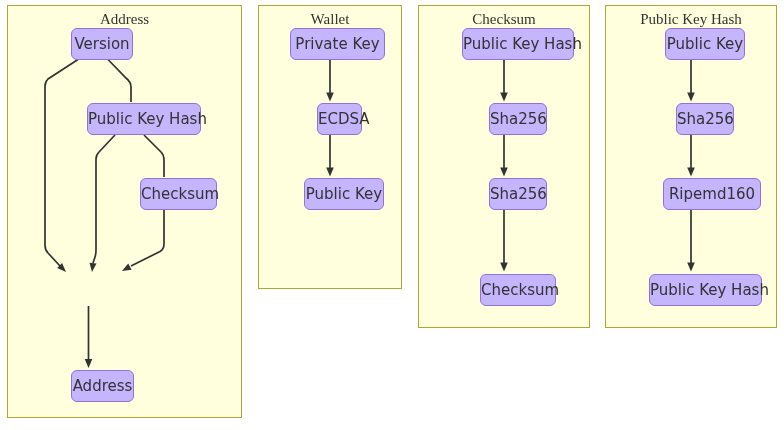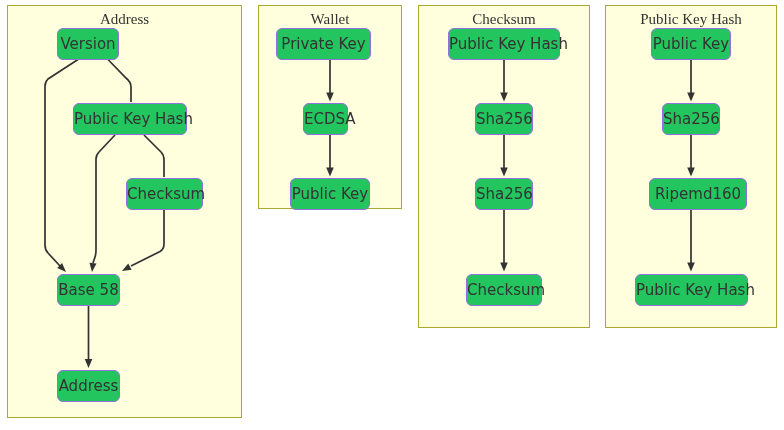--- a/index.html
+++ b/index.html
@@ -19,30 +19,31 @@
   .cluster-title{
     position:absolute;
     top:5px;left:0;width:100%;
     text-align:center;
     font-family:"Liberation Serif","DejaVu Serif",serif;
     font-size:15px;
     color:#333333;
   }
   .node{
     position:absolute;
-    background:#22c55e;
+    background:#c4b5fd;
     border:1px solid #9370db;
     border-radius:6px;
     box-sizing:border-box;
     height:32px;
     line-height:30px;
     text-align:center;
     font-size:15px;
     color:#333333;
     white-space:nowrap;
+    margin-left:14px;
   }
   .edges{
     position:absolute;
     left:0;top:0;width:784px;height:430px;
     pointer-events:none;
   }
   .edges path.line{
     fill:none;
     stroke:#333333;
     stroke-width:1.7px;
@@ -54,21 +55,21 @@
 </style>
 </head>
 <body>
 
 <div class="canvas">
 
   <div class="cluster" style="left:7px;top:5px;width:235px;height:413px">
     <div class="cluster-title">Address</div>
   </div>
 
-  <div class="cluster" style="left:258px;top:5px;width:144px;height:204px">
+  <div class="cluster" style="left:258px;top:5px;width:144px;height:284px">
     <div class="cluster-title">Wallet</div>
   </div>
 
   <div class="cluster" style="left:418px;top:5px;width:172px;height:323px">
     <div class="cluster-title">Checksum</div>
   </div>
 
   <div class="cluster" style="left:605px;top:5px;width:172px;height:323px">
     <div class="cluster-title">Public Key Hash</div>
   </div>
@@ -102,21 +103,20 @@
     <path class="head" d="M 691 101.5 L 687.2 92.5 L 694.8 92.5 Z"></path>
     <path class="line" d="M 691 135 L 691 169"></path>
     <path class="head" d="M 691 176.5 L 687.2 167.5 L 694.8 167.5 Z"></path>
     <path class="line" d="M 691 210 L 691 264"></path>
     <path class="head" d="M 691 271.5 L 687.2 262.5 L 694.8 262.5 Z"></path>
   </svg>
 
   <div class="node" style="left:57px;top:28px;width:62px">Version</div>
   <div class="node" style="left:73px;top:103px;width:114px">Public Key Hash</div>
   <div class="node" style="left:126px;top:178px;width:77px">Checksum</div>
-  <div class="node" style="left:57px;top:274px;width:63px">Base 58</div>
   <div class="node" style="left:57px;top:370px;width:63px">Address</div>
 
   <div class="node" style="left:276px;top:28px;width:95px">Private Key</div>
   <div class="node" style="left:303px;top:103px;width:45px">ECDSA</div>
   <div class="node" style="left:290px;top:178px;width:80px">Public Key</div>
 
   <div class="node" style="left:448px;top:28px;width:112px">Public Key Hash</div>
   <div class="node" style="left:475px;top:103px;width:58px">Sha256</div>
   <div class="node" style="left:475px;top:178px;width:58px">Sha256</div>
   <div class="node" style="left:466px;top:274px;width:76px">Checksum</div>

